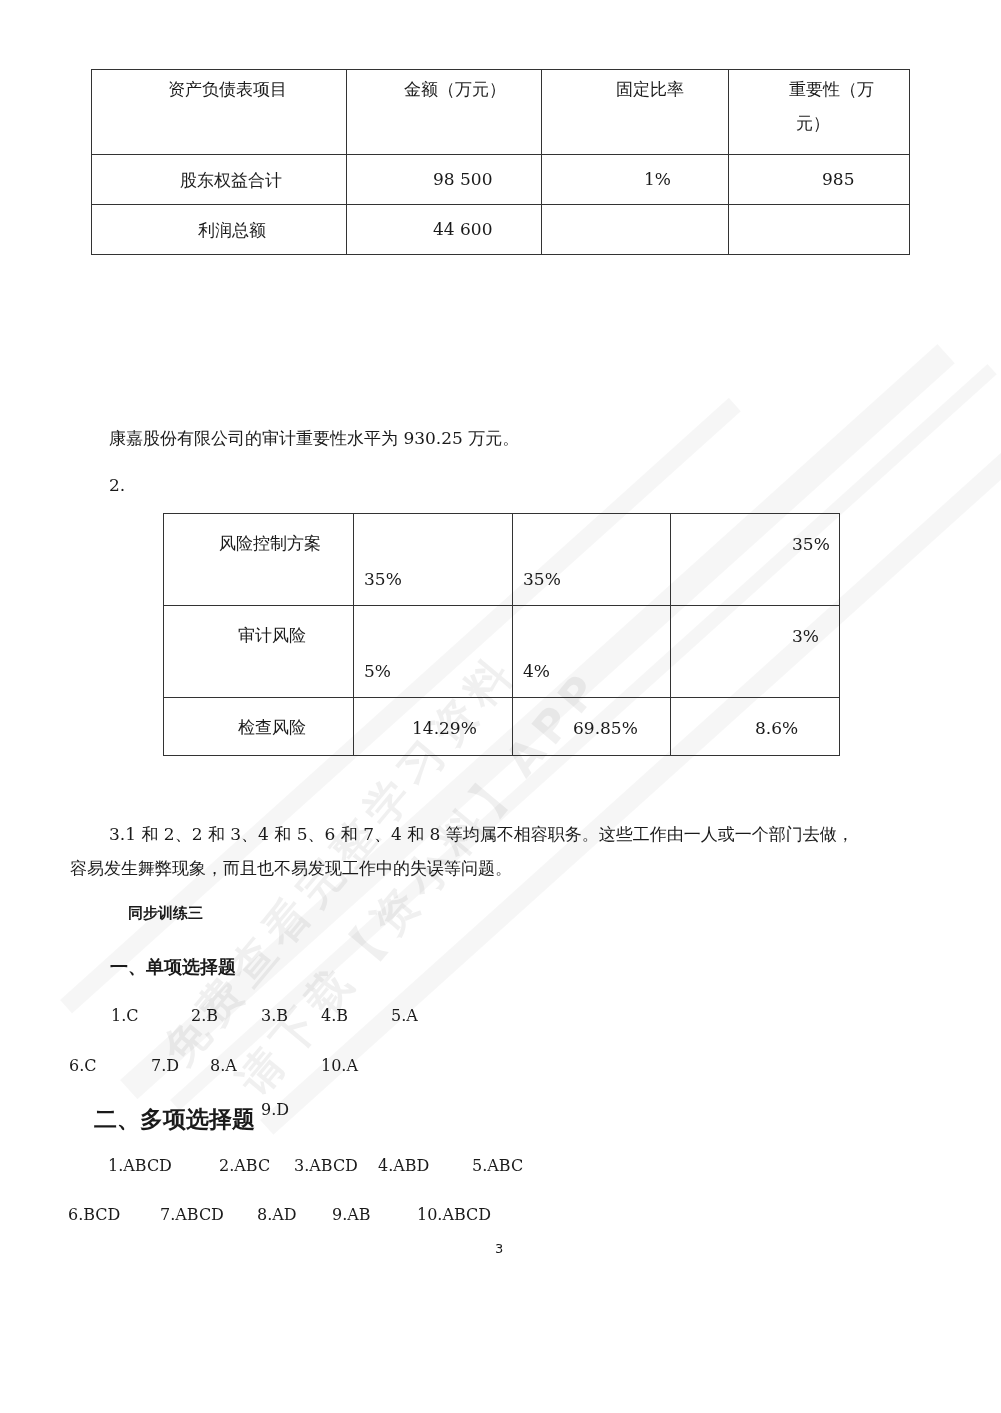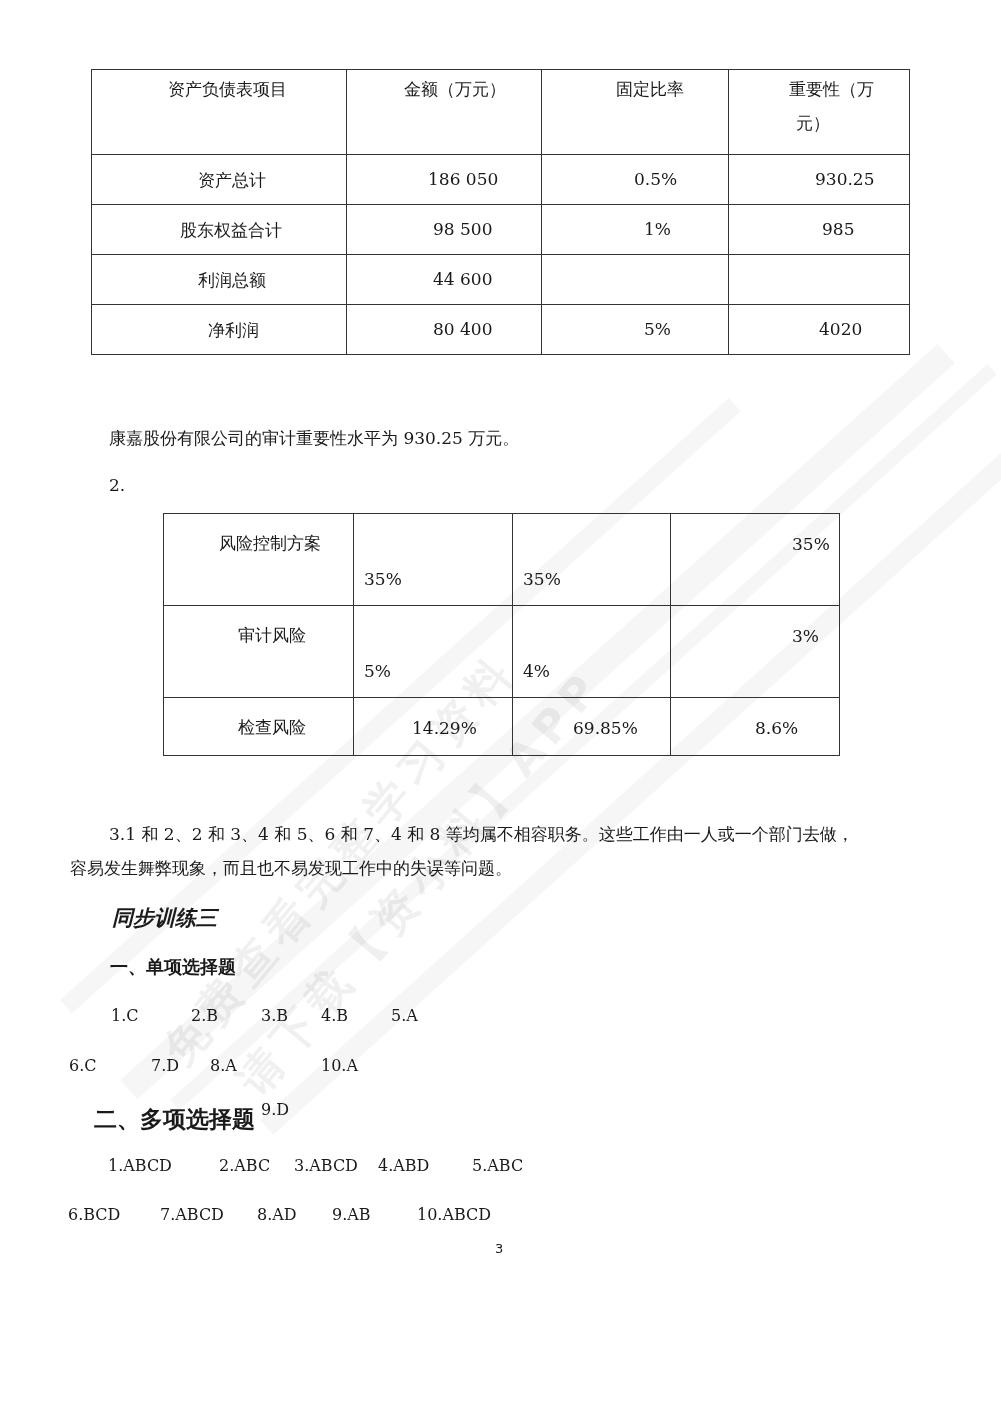--- a/index.html
+++ b/index.html
@@ -59,34 +59,20 @@
       <td class="c2">
             <span class="cell" style="left:74px">固定比率</span>
           </td>
       <td class="c3">
         <span class="cell" style="left:60px">重要性（万</span>
         <span class="cell" style="left:67px;top:42px">元）</span>
       </td>
     </tr>
     <tr>
       <td class="c0">
-            <span class="cell" style="left:106px">资产总计</span>
-          </td>
-      <td class="c1">
-            <span class="cell" style="left:81px">186 050</span>
-          </td>
-      <td class="c2">
-            <span class="cell" style="left:92px">0.5%</span>
-          </td>
-      <td class="c3">
-            <span class="cell" style="left:86px">930.25</span>
-          </td>
-    </tr>
-    <tr>
-      <td class="c0">
             <span class="cell" style="left:88px">股东权益合计</span>
           </td>
       <td class="c1">
             <span class="cell" style="left:86px">98 500</span>
           </td>
       <td class="c2">
             <span class="cell" style="left:102px">1%</span>
           </td>
       <td class="c3">
             <span class="cell" style="left:93px">985</span>
@@ -97,34 +83,20 @@
             <span class="cell" style="left:106px">利润总额</span>
           </td>
       <td class="c1">
             <span class="cell" style="left:86px">44 600</span>
           </td>
       <td class="c2">
             <span class="cell" style="left:92px"></span>
           </td>
       <td class="c3">
             <span class="cell" style="left:86px"></span>
-          </td>
-    </tr>
-    <tr>
-      <td class="c0">
-            <span class="cell" style="left:116px">净利润</span>
-          </td>
-      <td class="c1">
-            <span class="cell" style="left:86px">80 400</span>
-          </td>
-      <td class="c2">
-            <span class="cell" style="left:102px">5%</span>
-          </td>
-      <td class="c3">
-            <span class="cell" style="left:90px">4020</span>
           </td>
     </tr>
   </tbody>
     </table>
 
   <div class="para" style="left:109px;top:427px;">康嘉股份有限公司的审计重要性水平为 930.25 万元。</div>
   <div class="para" style="left:109px;top:475px;">2.</div>
 
   <table class="t2">
     <tbody>
@@ -169,21 +141,21 @@
       <td class="c3">
             <span class="cell" style="left:84px;top:20px">8.6%</span>
           </td>
     </tr>
   </tbody>
     </table>
 
   <div class="para" style="left:109px;top:823px;">3.1 和 2、2 和 3、4 和 5、6 和 7、4 和 8 等均属不相容职务。这些工作由一人或一个部门去做，</div>
   <div class="para" style="left:70px;top:857px;">容易发生舞弊现象，而且也不易发现工作中的失误等问题。</div>
 
-  <div class="h-bold" style="left:112px;top:904px;font-size:21px;font-style:italic;">同步训练三</div>
+  <div class="h-bold" style="left:128px;top:904px;font-size:15px;">同步训练三</div>
   <div class="h-bold" style="left:110px;top:955px;font-size:18px;">一、单项选择题</div>
 
   <div>
     <span class="ans" style="left:111px;top:1006px;">1.C</span>
     <span class="ans" style="left:191px;top:1006px;">2.B</span>
     <span class="ans" style="left:261px;top:1006px;">3.B</span>
     <span class="ans" style="left:321px;top:1006px;">4.B</span>
     <span class="ans" style="left:391px;top:1006px;">5.A</span>
     <span class="ans" style="left:69px;top:1056px;">6.C</span>
     <span class="ans" style="left:151px;top:1056px;">7.D</span>

